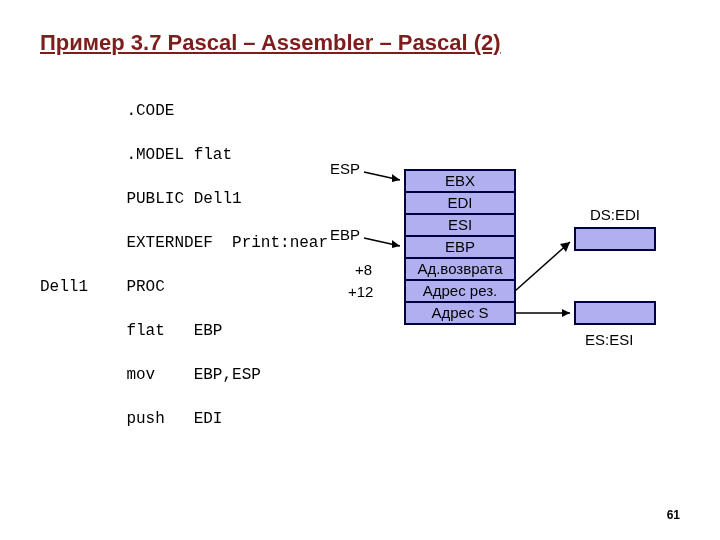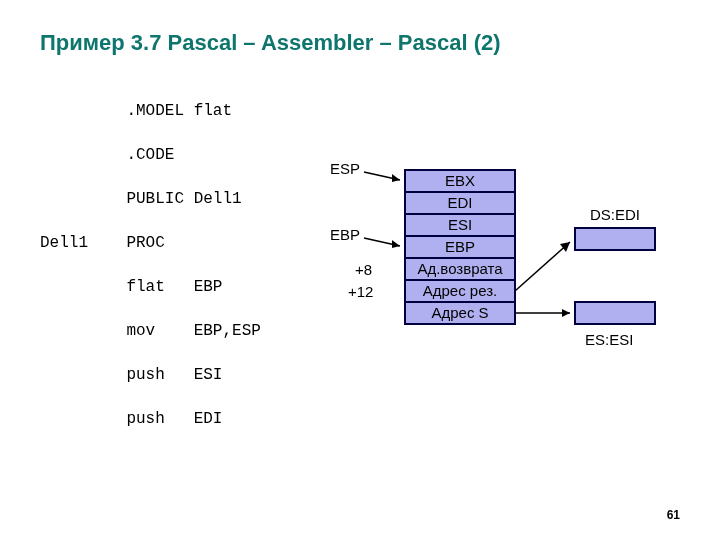--- a/index.html
+++ b/index.html
@@ -7,24 +7,25 @@
     width: 720px;
     height: 540px;
     background: #fff;
     font-family: Arial, sans-serif;
     position: relative;
     overflow: hidden;
   }
   .title {
     font-weight: bold;
     font-size: 22px;
-    color: #0f766e;
+    color: #7f1d1d;
     position: absolute;
     left: 40px;
     top: 30px;
+    text-decoration: underline;
   }
   .code-block {
     position: absolute;
     left: 40px;
     top: 78px;
     font-family: "Courier New", monospace;
     font-size: 16px;
     line-height: 22px;
     color: #000;
     white-space: pre;
@@ -68,27 +69,27 @@
     margin-top: 36px;
   }
   .line { white-space: pre; }
 </style>
 </head>
 <body>
 
 <div class="title">Пример 3.7 Pascal – Assembler – Pascal (2)</div>
 
 <div class="code-block">
+<div class="line">         .CODE</div>
 <div class="line">         .MODEL flat</div>
-<div class="line">         .CODE</div>
 <div class="line">         PUBLIC Dell1</div>
+<div class="line">         EXTERNDEF  Print:near</div>
 <div class="line">Dell1    PROC</div>
 <div class="line">         flat   EBP</div>
 <div class="line">         mov    EBP,ESP</div>
-<div class="line">         push   ESI</div>
 <div class="line">         push   EDI</div>
 
 
 
 
 
 
 
 </div>
 

